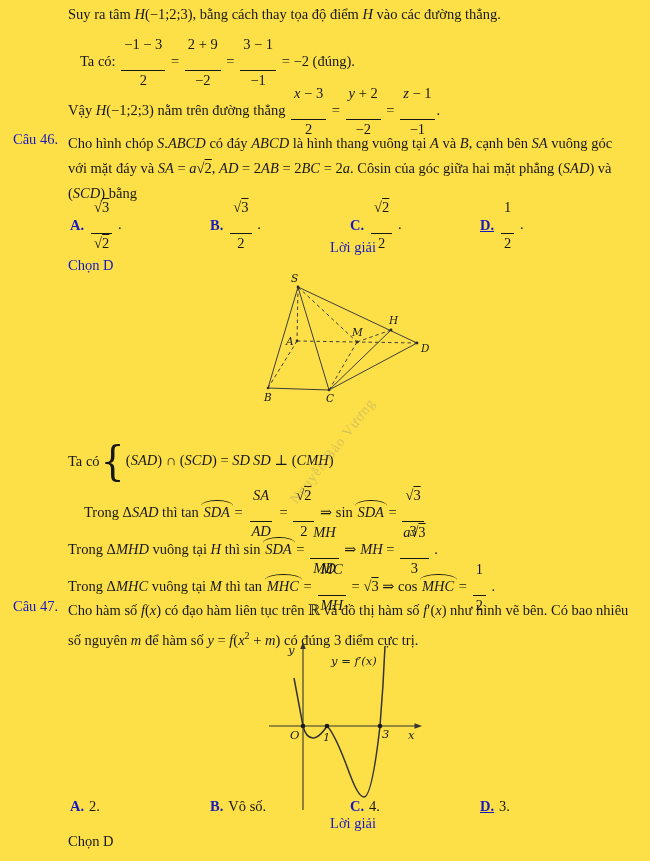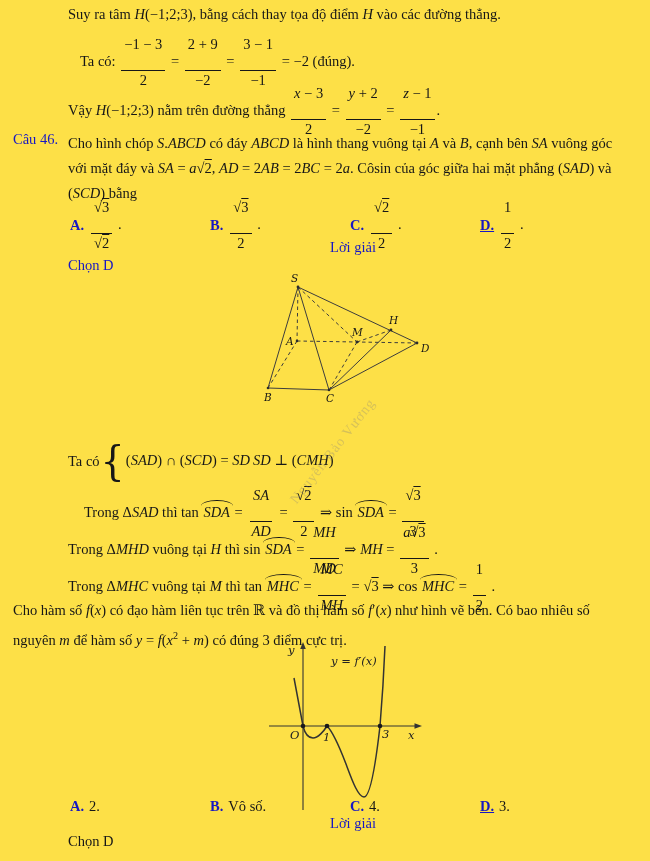--- a/index.html
+++ b/index.html
@@ -187,20 +187,21 @@
       </span> .</div>
   <div class="abs" style="top:561px;left:68px;width:566px">Trong Δ<i>MHC</i> vuông tại <i>M</i> thì tan <span class="ang"><i>MHC</i></span> = <span class="fr">
         <span class="n"><i>MC</i></span>
         <span class="d"><i>MH</i></span>
       </span> = <span class="sq">√<span class="r">3</span></span> ⇒ cos <span class="ang"><i>MHC</i></span> = <span class="fr">
         <span class="n">1</span>
         <span class="d">2</span>
       </span> .</div>
 
   <div class="abs qrow" style="top:598px">
+    <span class="qnum">Câu 47.</span>
     <span class="qbody">Cho hàm số <i>f</i>(<i>x</i>) có đạo hàm liên tục trên ℝ và đồ thị hàm số <i>f</i>′(<i>x</i>) như hình vẽ bên. Có bao nhiêu số nguyên <i>m</i> để hàm số <i>y</i> = <i>f</i>(<i>x</i><sup>2</sup> + <i>m</i>) có đúng 3 điểm cực trị.</span>
   </div>
 
   <svg class="abs" style="top:640px;left:265px" width="162" height="176" viewBox="0 0 162 176">
     <g stroke="#333333" stroke-width="1.1" fill="none">
       <line x1="38" y1="170" x2="38" y2="7"></line>
       <line x1="4" y1="86" x2="152" y2="86"></line>
     </g>
     <g fill="#333333">
       <polygon points="38,2 35.2,9 40.8,9"></polygon>

